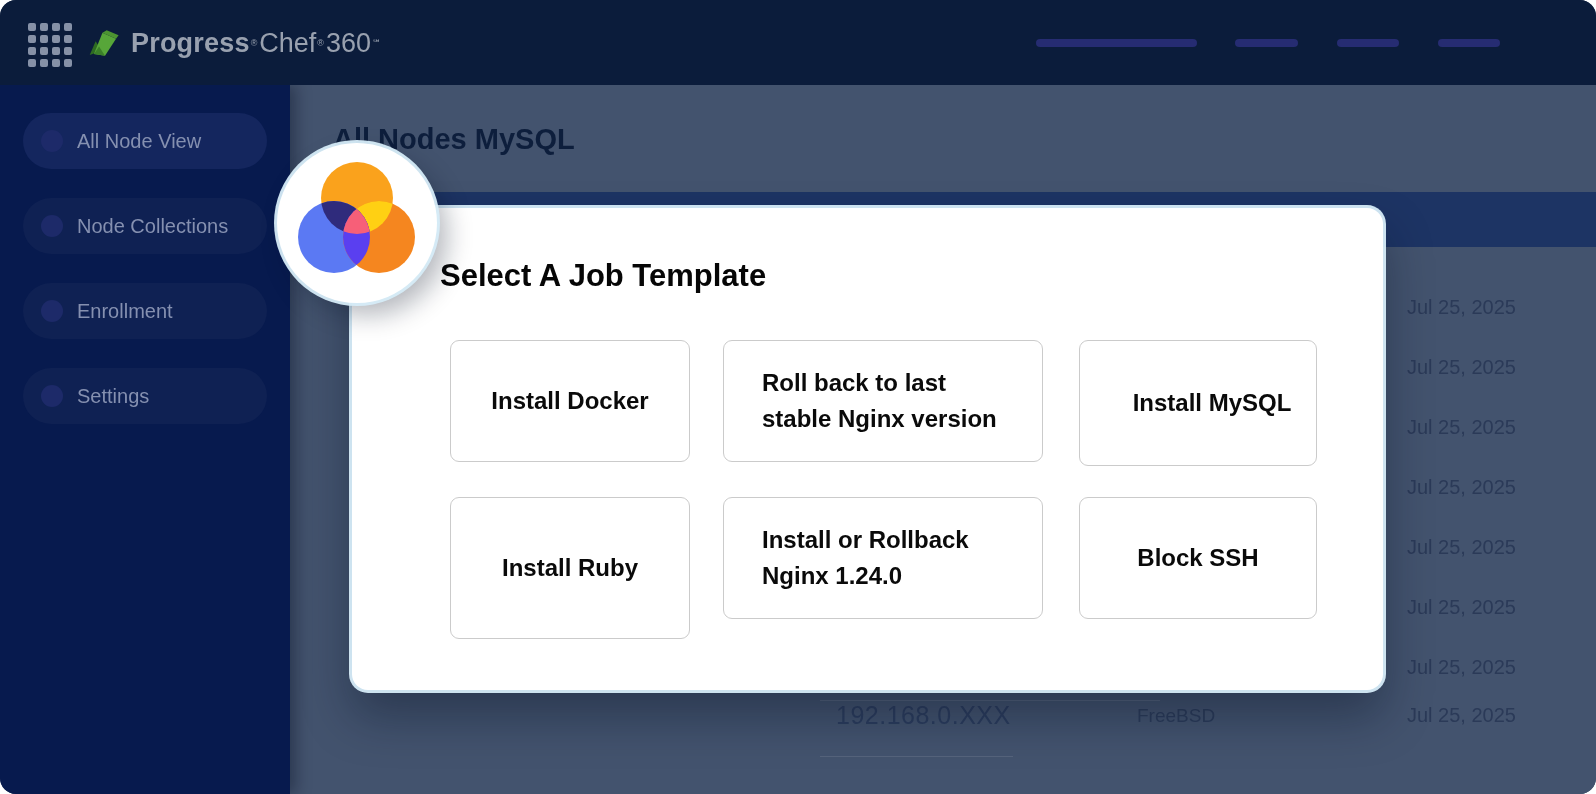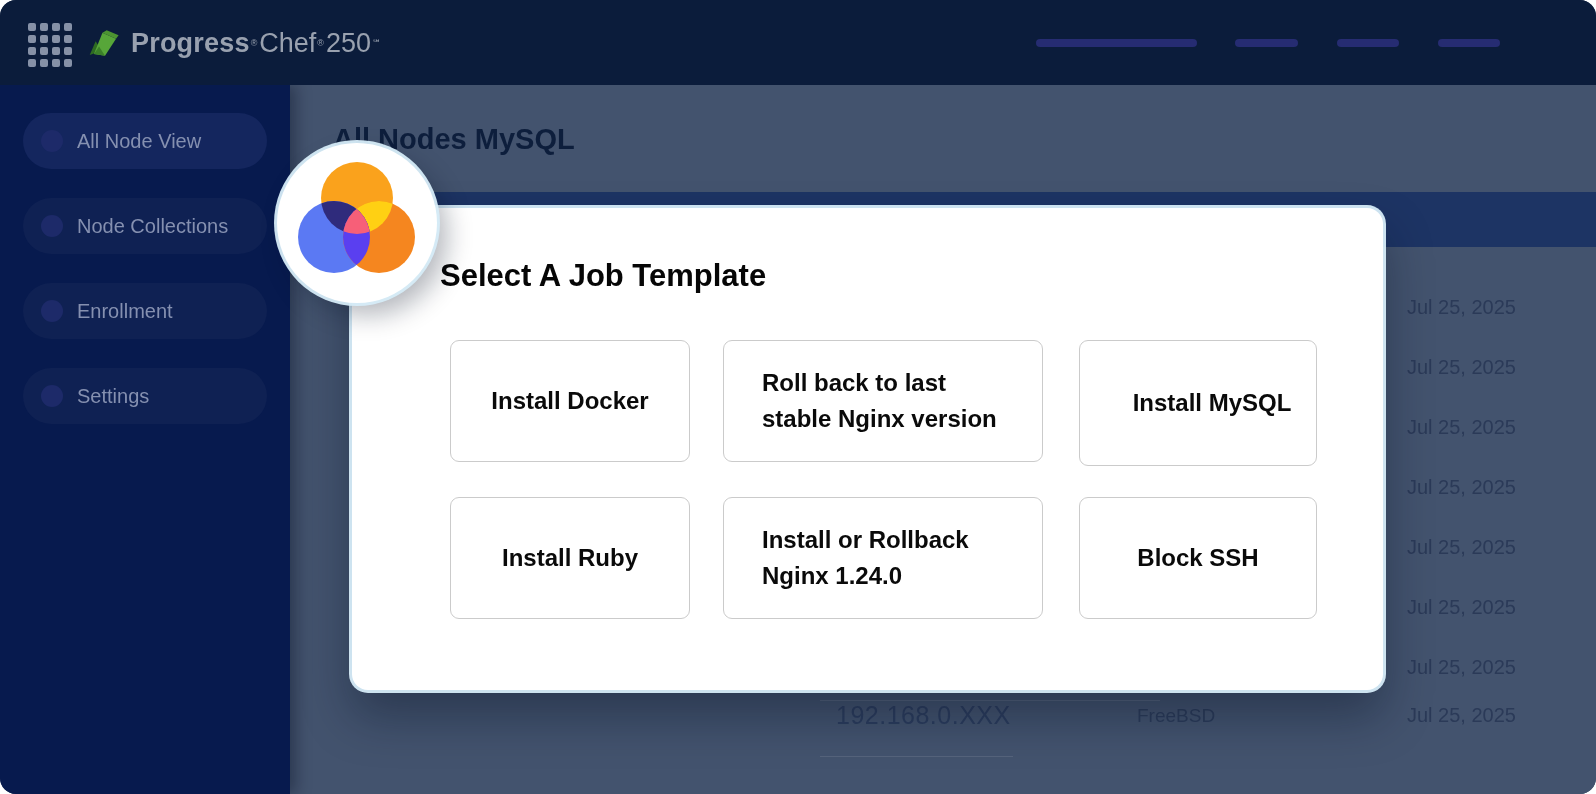--- a/index.html
+++ b/index.html
@@ -42,21 +42,21 @@
   .modal{position:absolute;left:352px;top:208px;width:1031px;height:482px;background:#ffffff;border-radius:16px;
     z-index:30;box-shadow:0 0 0 3px rgba(214,236,248,.95), 0 26px 48px rgba(5,15,35,.38);}
   .modal-title{position:absolute;left:88px;top:50px;font-size:31px;font-weight:800;color:#060606;}
   .tpl-btn{position:absolute;background:#fff;border:1.5px solid #CBCBCB;border-radius:9px;
     display:flex;align-items:center;justify-content:center;font-size:24px;font-weight:bold;color:#0A0A0A;
     cursor:pointer;box-sizing:border-box;text-align:center;line-height:36px;}
   .tpl-btn.wide{justify-content:flex-start;text-align:left;padding-left:38px;padding-right:28px;}
   .b1{left:98px; top:132px;width:240px;height:122px;}
   .b2{left:371px;top:132px;width:320px;height:122px;}
   .b3{left:727px;top:132px;width:238px;height:126px;padding-left:34px;}
-  .b4{left:98px; top:289px;width:240px;height:122px;}
+  .b4{left:98px; top:289px;width:240px;height:142px;}
   .b5{left:371px;top:289px;width:320px;height:122px;}
   .b6{left:727px;top:289px;width:238px;height:122px;}
 
   
   .badge{position:absolute;left:277px;top:143px;width:160px;height:160px;border-radius:50%;background:#ffffff;
     z-index:40;box-shadow:0 0 0 3px rgba(214,236,248,.95), 10px 12px 26px rgba(5,15,35,.30);}
   .badge svg{display:block;}
 </style>
 </head>
 <body>
@@ -105,21 +105,21 @@
       <svg width="34" height="32" viewBox="0 0 40 36">
         <polygon points="2,32 9,16 16,27" fill="#2E6B22"></polygon>
         <polygon points="7,31 17,6 33,13 20,33" fill="#57A639"></polygon>
         <polygon points="17,6 33,13 36,9 22,3" fill="#4C9431"></polygon>
         <polygon points="13,22 20,33 7,31" fill="#3B7F29"></polygon>
       </svg>
       <span class="brand">Progress</span>
         <sup>®</sup>
       <span class="lite">Chef</span>
         <sup>®</sup>
-      <span class="lite">250</span>
+      <span class="lite">360</span>
         <sup>℠</sup>
     </div>
     <div class="navbars">
       <span class="navbar-ph" style="left:1036px;width:161px"></span>
       <span class="navbar-ph" style="left:1235px;width:63px"></span>
       <span class="navbar-ph" style="left:1337px;width:62px"></span>
       <span class="navbar-ph" style="left:1438px;width:62px"></span>
     </div>
   </div>
 

